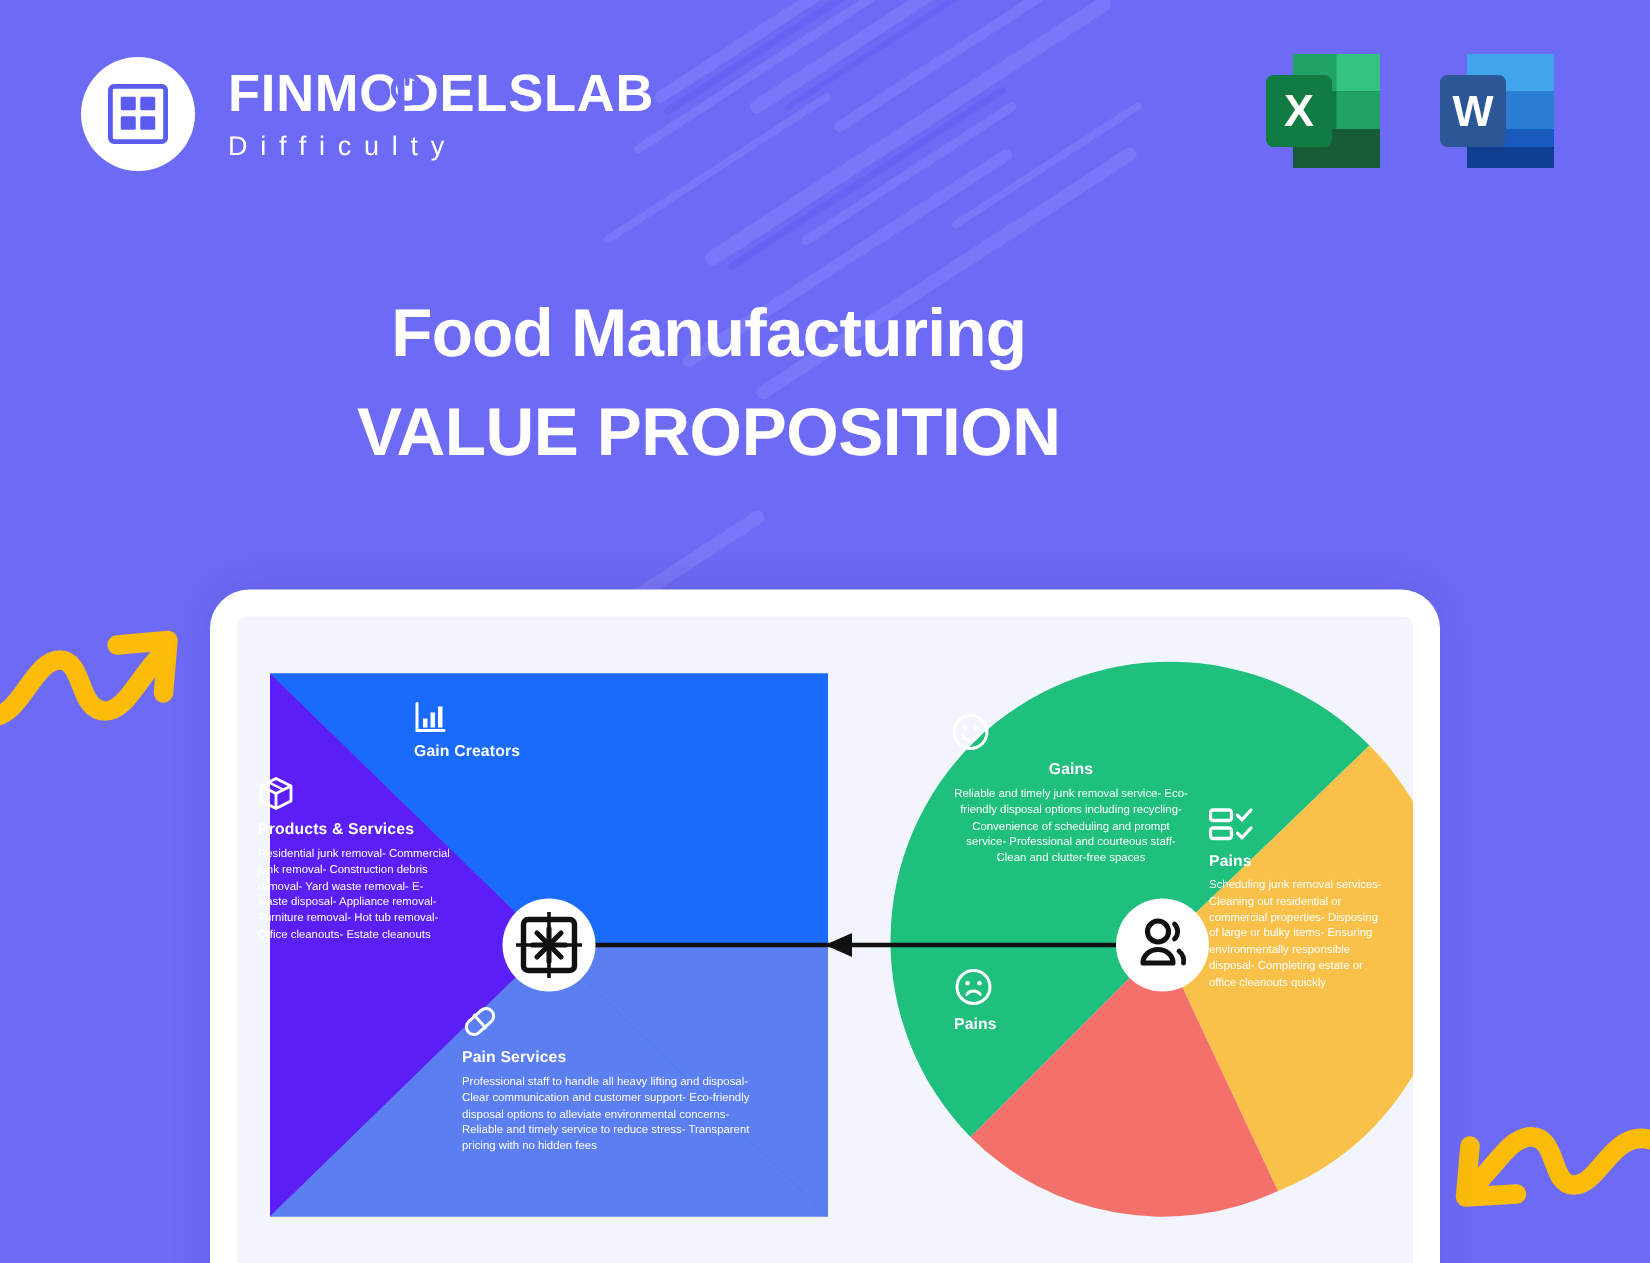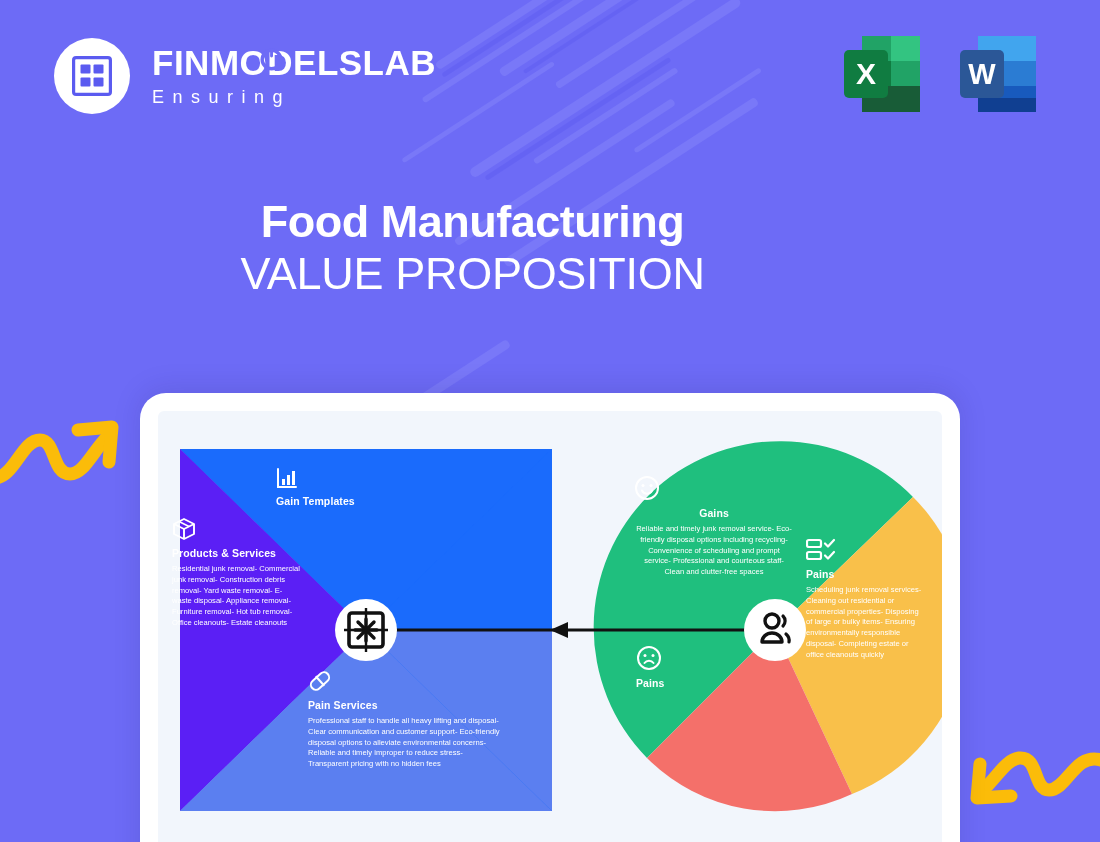--- a/index.html
+++ b/index.html
@@ -48,22 +48,22 @@
   
   .title-block {
     position: absolute; top: 196px; left: 0; width: 945px;
     text-align: center; color: #ffffff;
   }
   .title-line1 {
     font-size: 45px; font-weight: bold; letter-spacing: -0.5px;
     line-height: 1.15;
   }
   .title-line2 {
-    font-size: 45px; font-weight: normal; letter-spacing: -0.3px;
-    line-height: 1.15; 
+    font-size: 45px; font-weight: bold; letter-spacing: -0.3px;
+    line-height: 1.15; margin-top: 14px;
   }
 
   
   .device {
     position: absolute; left: 140px; top: 393px;
     width: 820px; height: 500px;
     background: #ffffff;
     border-radius: 26px 26px 0 0;
     padding: 18px 18px 0 18px;
     box-shadow: 0 -4px 28px rgba(30,20,90,0.13);
@@ -159,21 +159,21 @@
       </svg>
     </div>
     <div class="logo-text">
       <div class="logo-title">
         <span>FINMODELSLAB</span>
         <svg class="logo-o-ring" viewBox="0 0 25 25" xmlns="http://www.w3.org/2000/svg">
           <circle cx="12.5" cy="13.5" r="9.3" fill="none" stroke="#6d6bf6" stroke-width="3.4"></circle>
           <rect x="11.1" y="2.2" width="2.9" height="9.2" rx="1.4" fill="#6d6bf6"></rect>
         </svg>
       </div>
-      <div class="logo-sub">Ensuring</div>
+      <div class="logo-sub">Difficulty</div>
     </div>
   </div>
 
   <div class="office-icons">
     <svg width="92" height="92" viewBox="0 0 92 92" xmlns="http://www.w3.org/2000/svg">
       <rect x="26" y="8" width="58" height="76" rx="4" fill="#185C37"></rect>
       <rect x="26" y="8" width="58" height="25" fill="#21A366"></rect>
       <rect x="55" y="8" width="29" height="25" fill="#33C481"></rect>
       <rect x="26" y="33" width="58" height="25" fill="#107C41"></rect>
       <rect x="55" y="33" width="29" height="25" fill="#21A366"></rect>
@@ -265,41 +265,41 @@
       </g>
     </svg>
 
     <div class="blk" id="blk-gain-creators" style="left:118px; top:56px; width:240px;">
       <svg class="blk-icon" width="22" height="22" viewBox="0 0 22 22" xmlns="http://www.w3.org/2000/svg">
         <path d="M2 2 L2 20 L20 20" fill="none" stroke="#ffffff" stroke-width="2" stroke-linecap="round"></path>
         <rect x="6" y="12" width="3" height="6" fill="#ffffff"></rect>
         <rect x="11" y="8" width="3" height="10" fill="#ffffff"></rect>
         <rect x="16" y="4" width="3" height="14" fill="#ffffff"></rect>
       </svg>
-      <div class="blk-head">Gain Templates</div>
+      <div class="blk-head">Gain Creators</div>
     </div>
 
     <div class="blk" id="blk-products" style="left:14px; top:106px; width:128px;">
       <svg class="blk-icon" width="24" height="24" viewBox="0 0 24 24" xmlns="http://www.w3.org/2000/svg">
         <path d="M12 2 L22 7 L22 17 L12 22 L2 17 L2 7 Z" fill="none" stroke="#ffffff" stroke-width="1.9" stroke-linejoin="round"></path>
         <path d="M2 7 L12 12 L22 7" fill="none" stroke="#ffffff" stroke-width="1.9" stroke-linejoin="round"></path>
         <path d="M12 12 L12 22" fill="none" stroke="#ffffff" stroke-width="1.9"></path>
         <path d="M7 4.5 L17 9.5" fill="none" stroke="#ffffff" stroke-width="1.6"></path>
       </svg>
       <div class="blk-head">Products &amp; Services</div>
       <div class="blk-body">Residential junk removal- Commercial junk removal- Construction debris removal- Yard waste removal- E-waste disposal- Appliance removal- Furniture removal- Hot tub removal- Office cleanouts- Estate cleanouts</div>
     </div>
 
     <div class="blk" id="blk-pain-relievers" style="left:150px; top:258px; width:196px;">
       <svg class="blk-icon" width="24" height="24" viewBox="0 0 24 24" xmlns="http://www.w3.org/2000/svg">
         <rect x="1.5" y="7" width="21" height="10" rx="5" fill="none" stroke="#ffffff" stroke-width="2" transform="rotate(-42 12 12)"></rect>
         <line x1="12" y1="5.6" x2="12" y2="18.4" stroke="#ffffff" stroke-width="2" transform="rotate(-42 12 12)"></line>
       </svg>
       <div class="blk-head">Pain Services</div>
-      <div class="blk-body">Professional staff to handle all heavy lifting and disposal- Clear communication and customer support- Eco-friendly disposal options to alleviate environmental concerns- Reliable and timely improper to reduce stress- Transparent pricing with no hidden fees</div>
+      <div class="blk-body">Professional staff to handle all heavy lifting and disposal- Clear communication and customer support- Eco-friendly disposal options to alleviate environmental concerns- Reliable and timely service to reduce stress- Transparent pricing with no hidden fees</div>
     </div>
 
     <div class="blk" id="blk-gains" style="left:476px; top:64px; width:160px;">
       <svg class="blk-icon" width="26" height="26" viewBox="0 0 26 26" xmlns="http://www.w3.org/2000/svg">
         <circle cx="13" cy="13" r="11" fill="none" stroke="#ffffff" stroke-width="2"></circle>
         <circle cx="9" cy="10.5" r="1.5" fill="#ffffff"></circle>
         <circle cx="17" cy="10.5" r="1.5" fill="#ffffff"></circle>
         <path d="M8 15.5 a5.5 5.5 0 0 0 10 0" fill="none" stroke="#ffffff" stroke-width="2" stroke-linecap="round"></path>
       </svg>
       <div class="blk-head">Gains</div>

